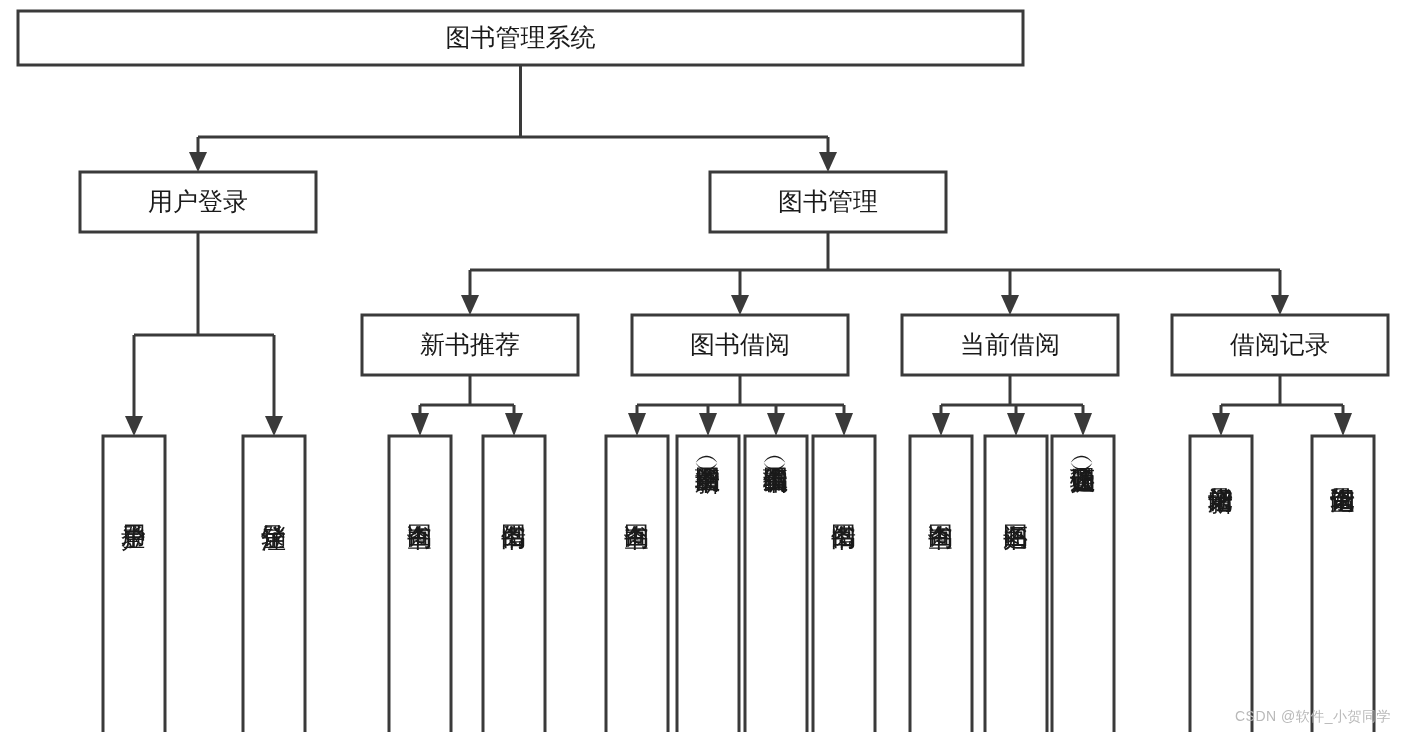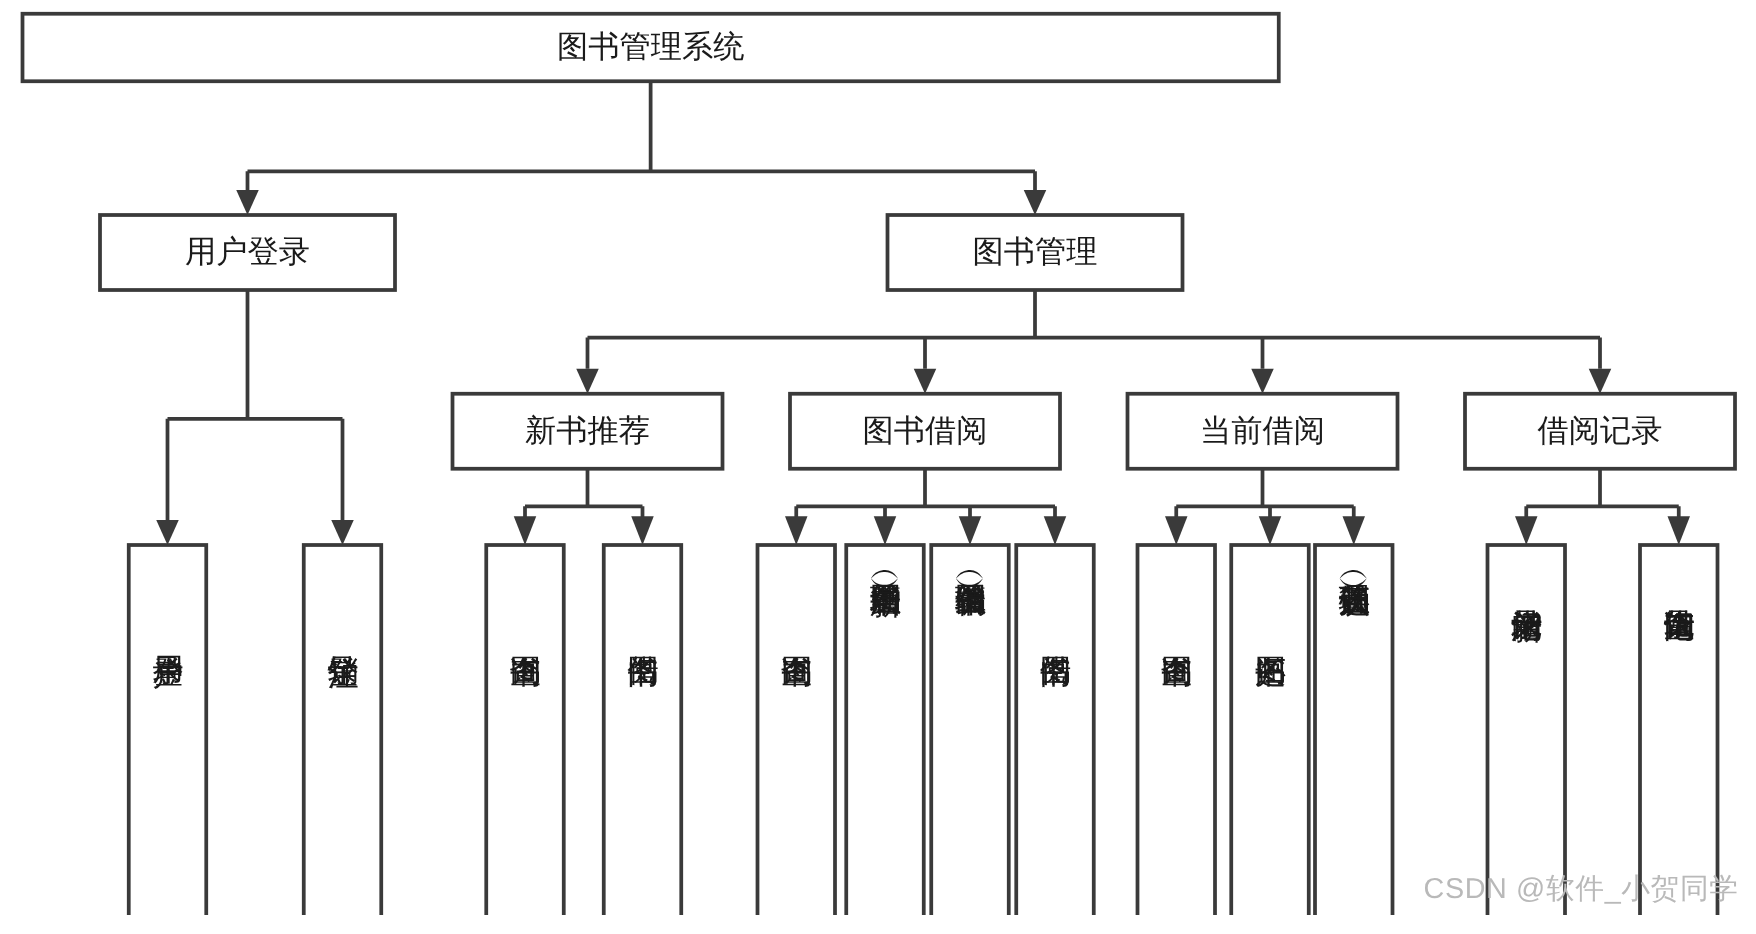--- a/index.html
+++ b/index.html
@@ -51,21 +51,21 @@
     fill: #1a1a1a;
     text-anchor: middle;
     writing-mode: vertical-rl;
     glyph-orientation-vertical: 0;
   }
   .watermark {
     position: absolute;
     right: 14px;
     bottom: 6px;
     font-family: "Liberation Sans", "DejaVu Sans", sans-serif;
-    font-size: 23px;
+    font-size: 14px;
     color: #b9b9b9;
     letter-spacing: 0.5px;
     white-space: nowrap;
     pointer-events: none;
   }
 </style>
 </head>
 <body>
 
 <div id="diagram-root">

